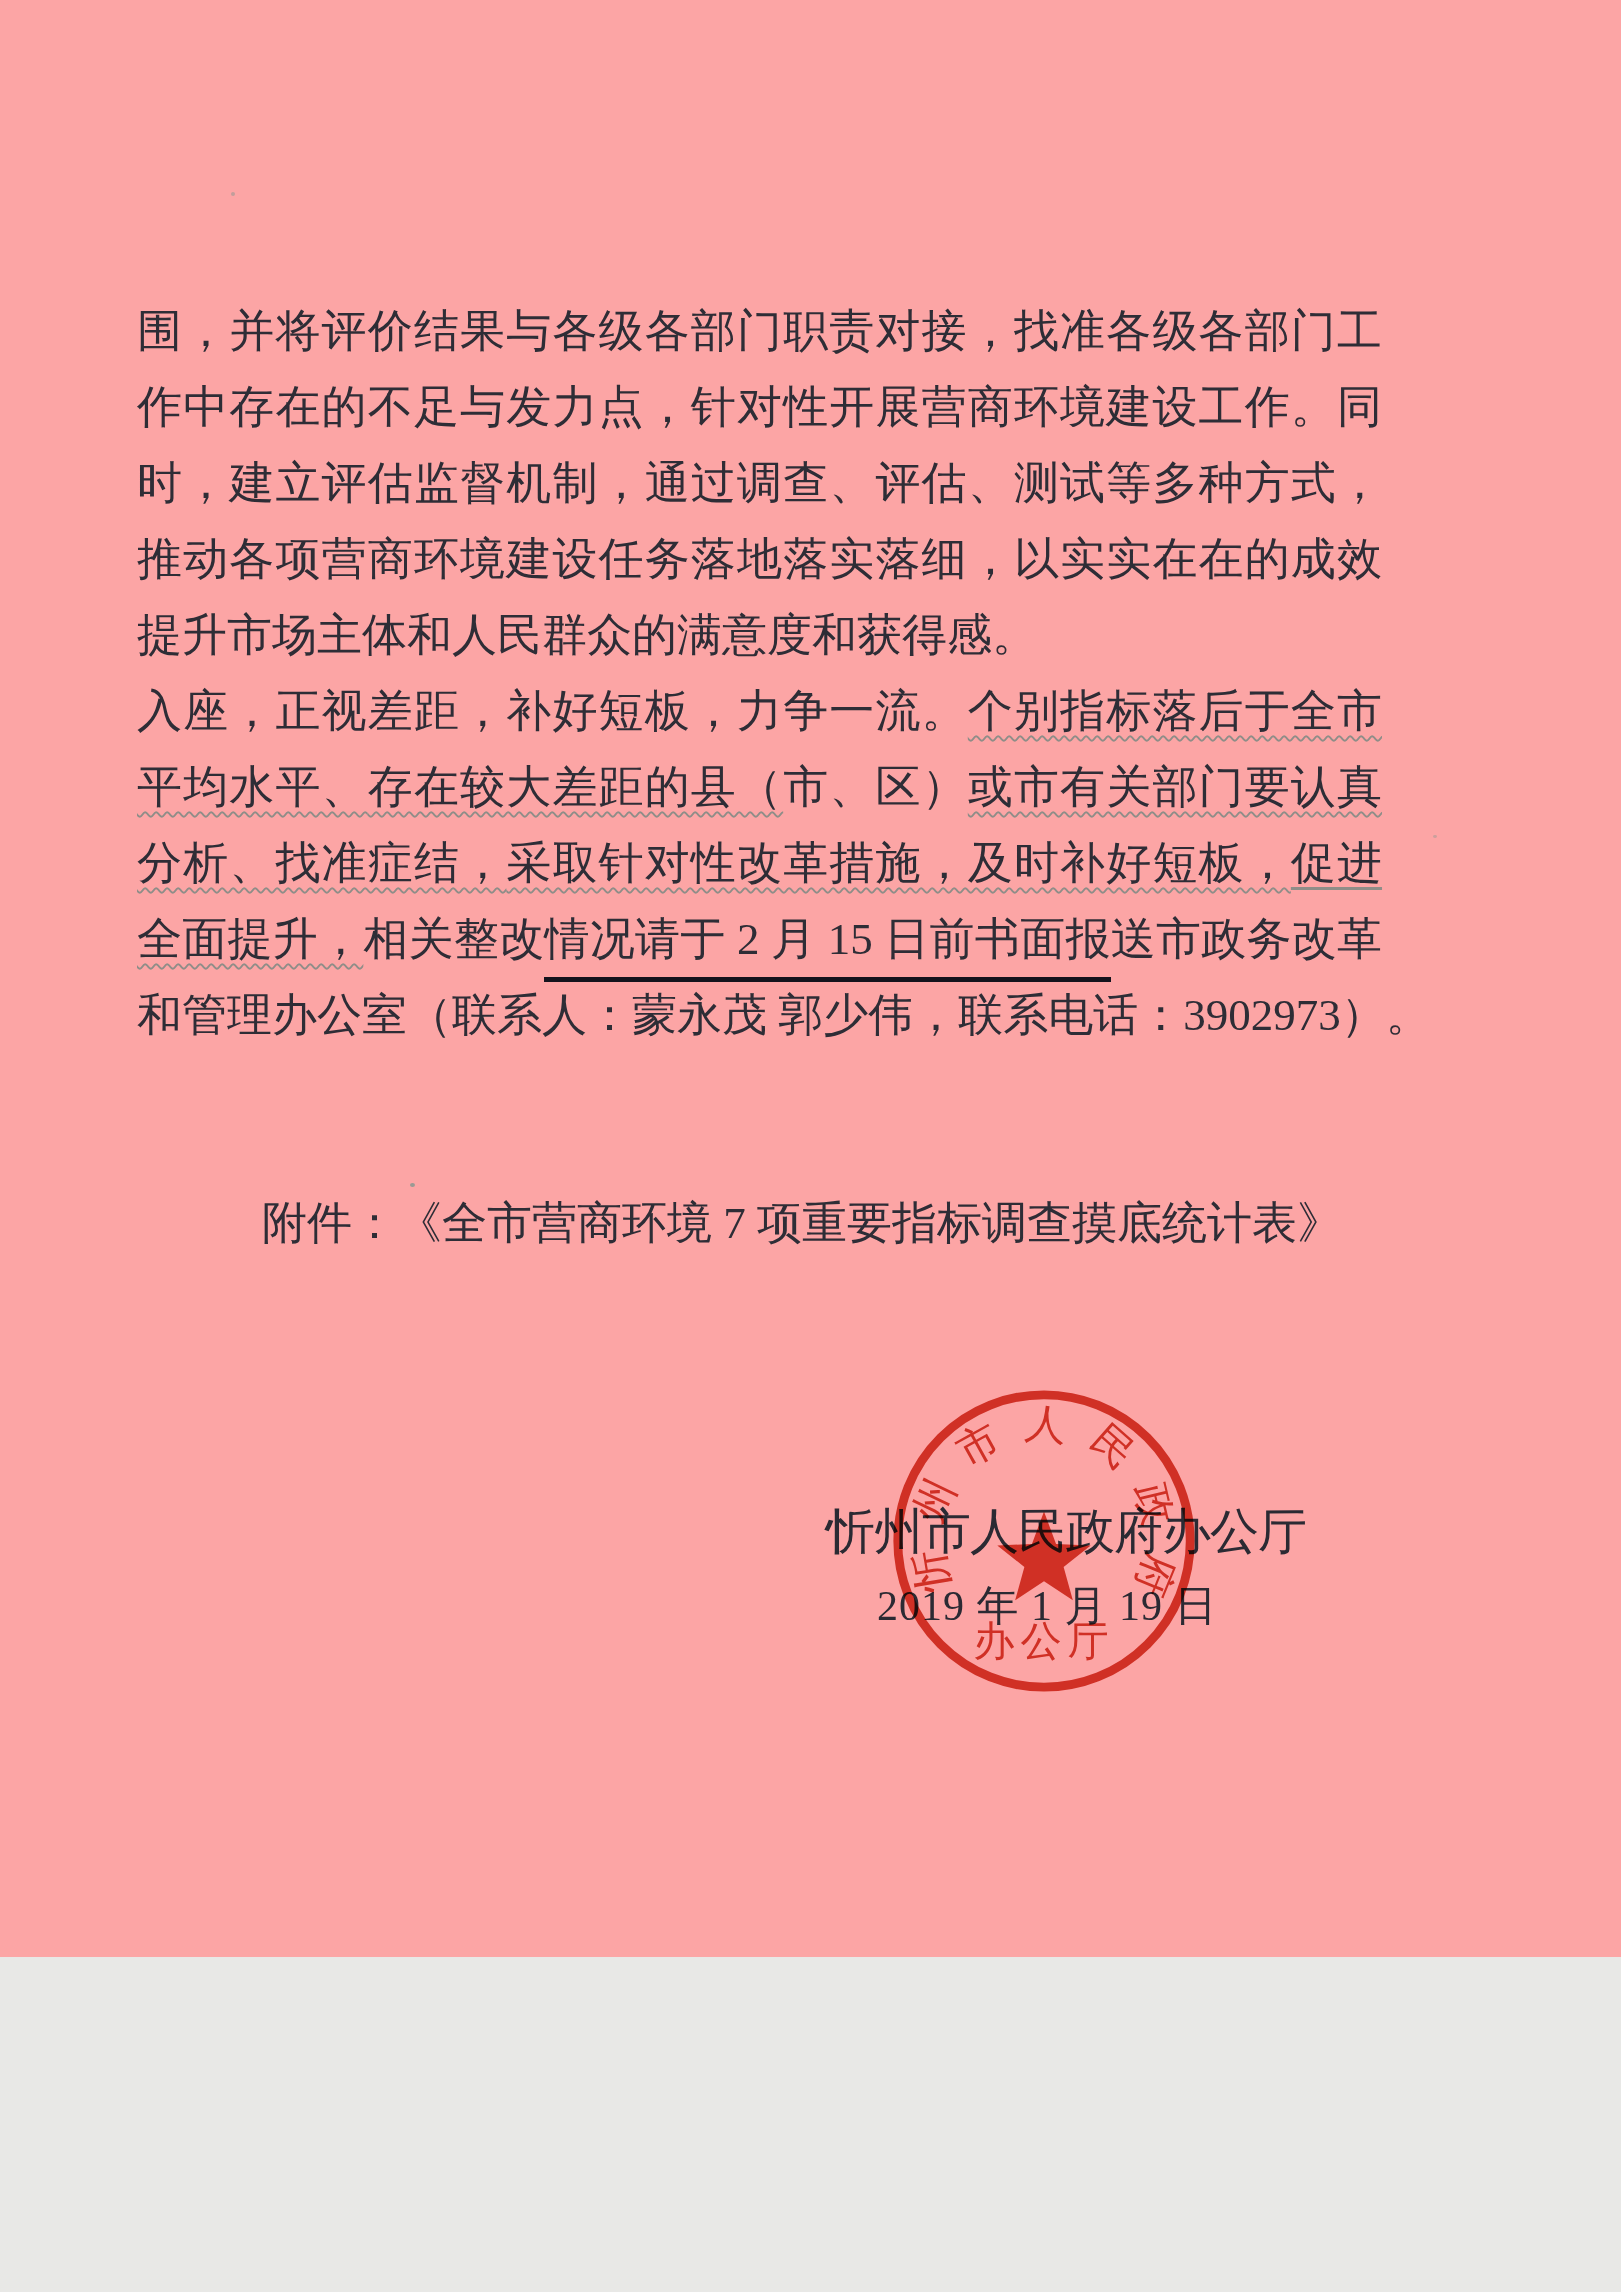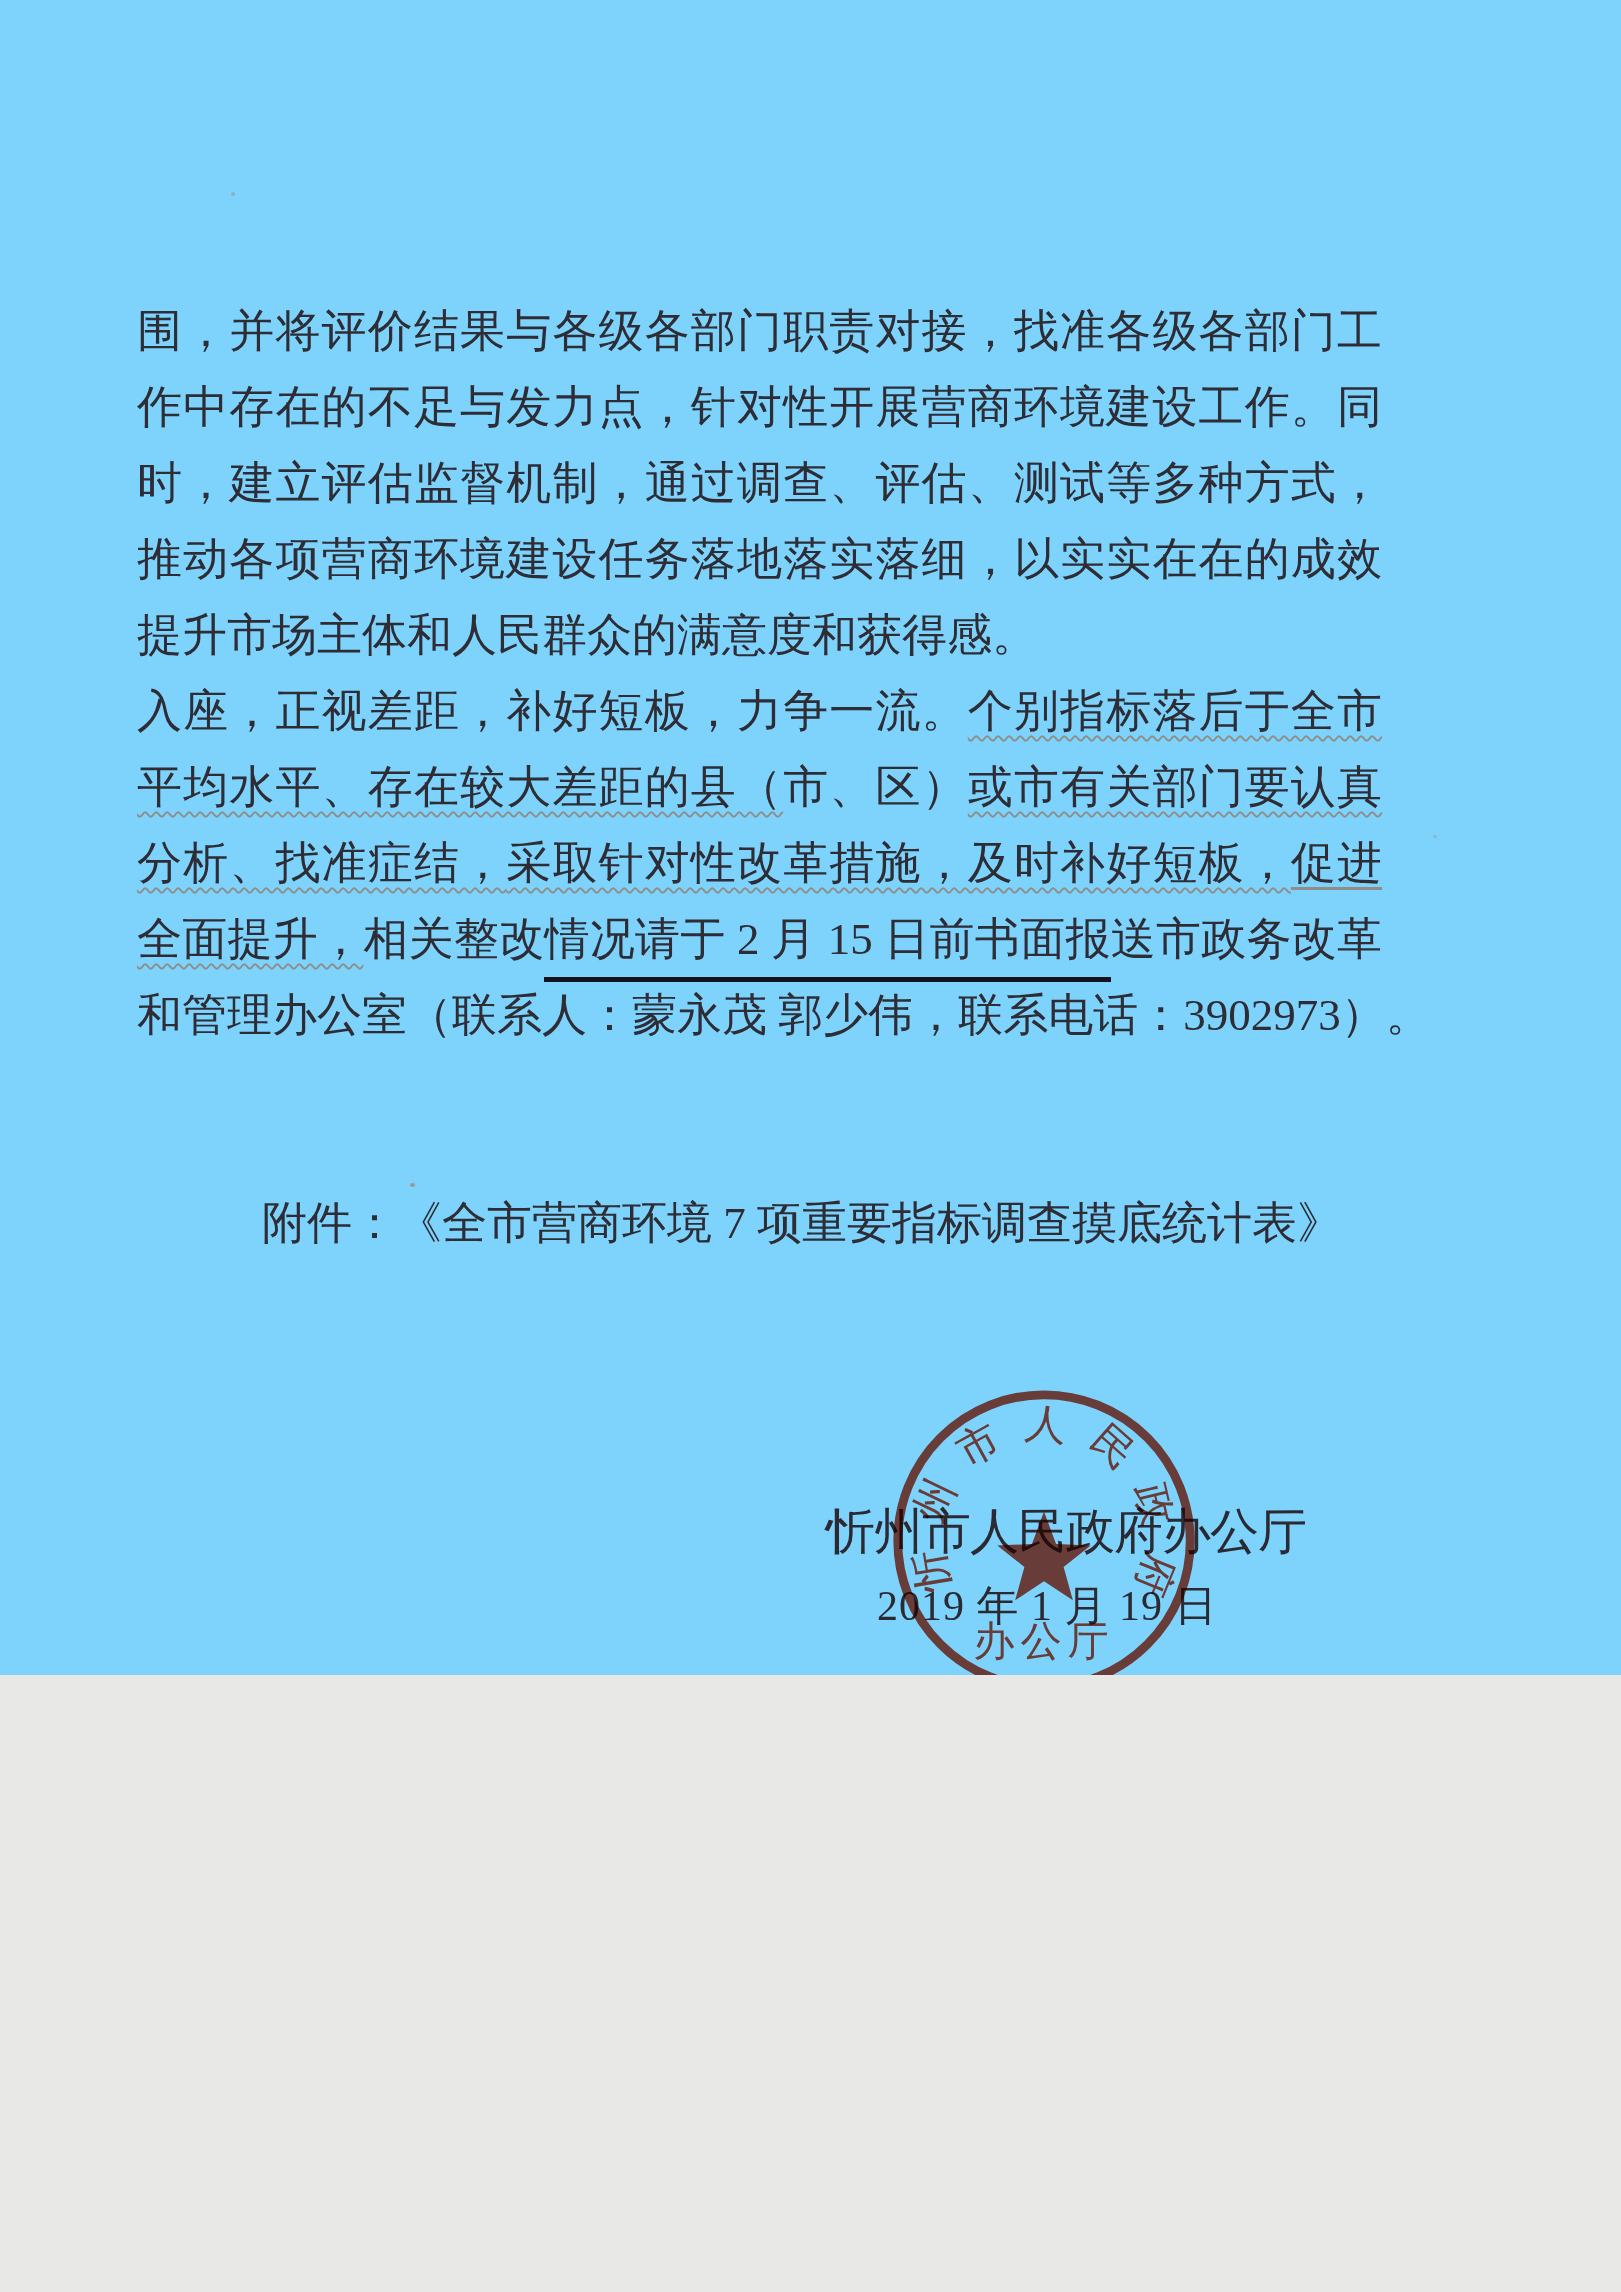--- a/index.html
+++ b/index.html
@@ -1,20 +1,20 @@
 <!DOCTYPE html>
 <html><head>
 <meta charset="utf-8">
 <style>
   html,body{margin:0;padding:0;background:#e8e8e6;}
   .page{
     position:relative;
-    width:1621px;height:1675px;
+    width:1621px;height:1957px;
     margin:0 auto;
-    background:#7dd3fc;
+    background:#fca5a5;
     overflow:hidden;
     font-family:"Liberation Serif","DejaVu Serif",serif;
     color:#2e2d36;
   }
   
   .body-text{
     position:absolute;
     left:137px;top:293px;
     width:1245px;
     font-size:45px;

